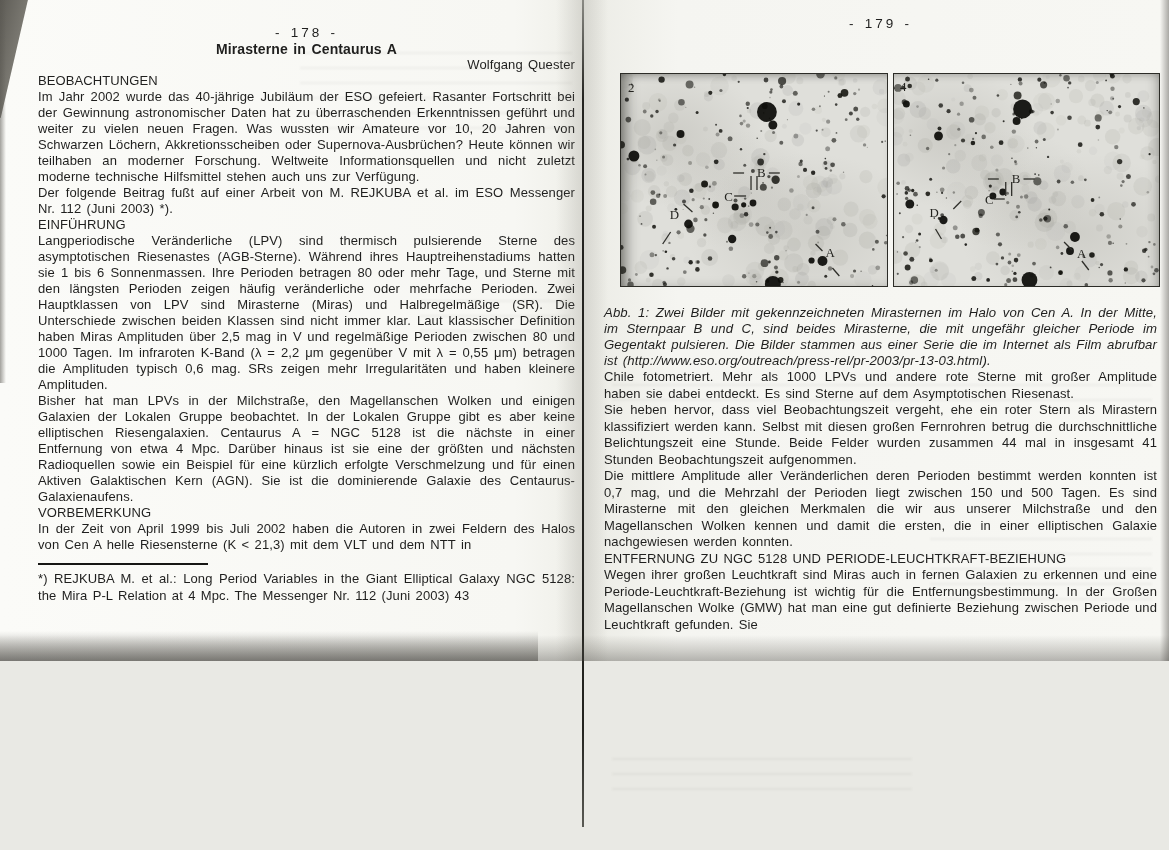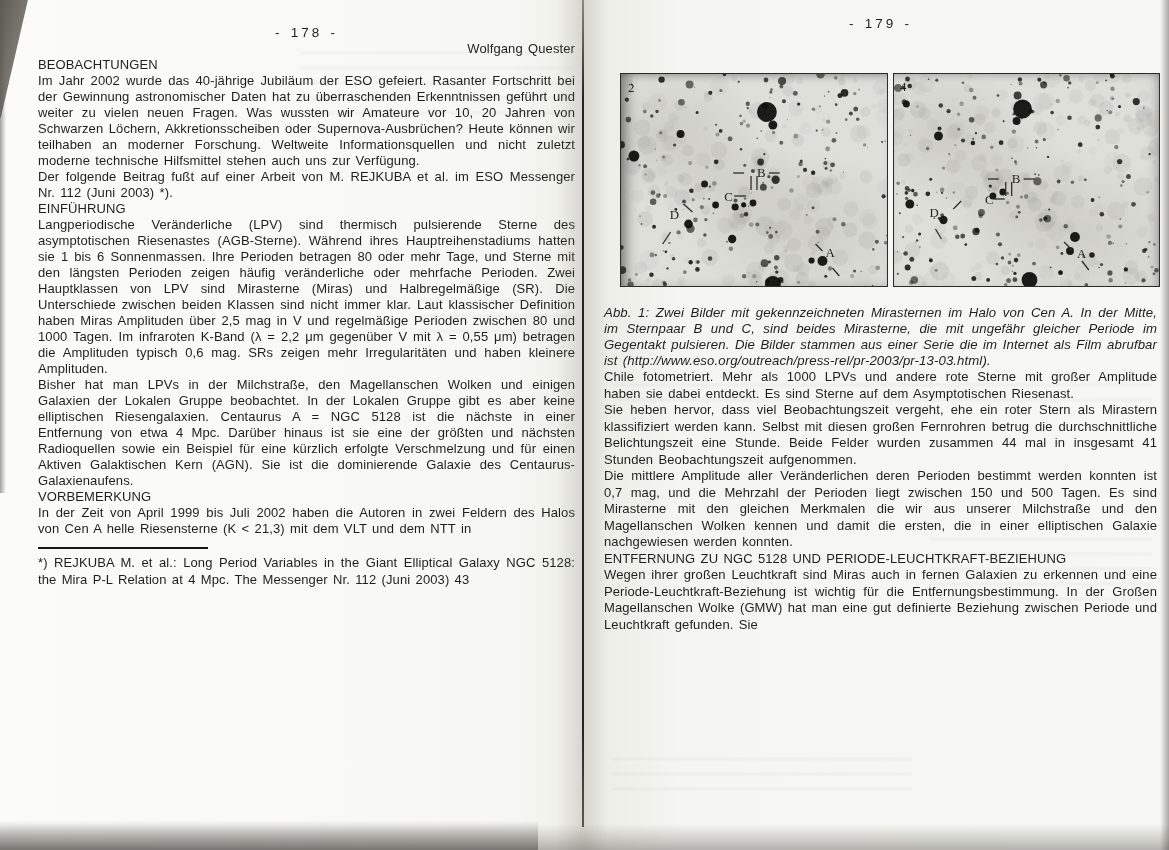--- a/index.html
+++ b/index.html
@@ -1,18 +1,18 @@
 <!DOCTYPE html>
 <html><head>
 <meta charset="utf-8">
 <style>
   html,body{margin:0;padding:0;}
   body{width:1169px;height:850px;overflow:hidden;background:#e9e9e4;
        font-family:"Liberation Sans",sans-serif;}
-  .scan{position:relative;width:1169px;height:850px;
+  .scan{position:relative;width:1169px;height:661px;
         background:linear-gradient(90deg,#fbfbf8 0%,#f7f7f3 44%,#efefe9 49.5%,#ededE7 51%,#f5f5f1 58%,#f7f7f3 100%);
         color:#1f1f1e;}
 
   
   .gutter-line{position:absolute;left:582px;top:0;width:2px;height:827px;
         background:linear-gradient(180deg,#8a8a84 0%,#23231f 12%,#23231f 88%,#5a5a54 100%);}
   .gutter-shade{position:absolute;left:556px;top:0;width:52px;height:100%;
         background:linear-gradient(90deg,rgba(130,128,120,0) 0%,rgba(130,128,120,.20) 45%,rgba(130,128,120,.22) 55%,rgba(130,128,120,0) 100%);}
   .corner-tl{position:absolute;left:-16px;top:-34px;width:34px;height:150px;
         background:linear-gradient(90deg,#57554f,#7a7871);transform:rotate(13deg);}
@@ -63,20 +63,21 @@
 <div class="scan">
 
   <div class="bleed" style="left:300px;top:52px;width:272px;height:78px;"></div>
   <div class="bleed" style="left:420px;top:300px;width:150px;height:40px;"></div>
   <div class="bleed" style="left:612px;top:384px;width:540px;height:22px;"></div>
   <div class="bleed" style="left:930px;top:538px;width:222px;height:62px;"></div>
   <div class="bleed" style="left:612px;top:758px;width:300px;height:34px;"></div>
 
   <div class="col col-left">
     <p class="pagenum">- 178 -</p>
+    <p class="title">Mirasterne in Centaurus A</p>
     <p class="author">Wolfgang Quester</p>
 
     <p class="shead">BEOBACHTUNGEN</p>
     <p class="mb16">Im Jahr 2002 wurde das 40-jährige Jubiläum der ESO gefeiert. Rasanter Fortschritt bei der Gewinnung astronomischer Daten hat zu überraschenden Erkenntnissen geführt und weiter zu vielen neuen Fragen. Was wussten wir Amateure vor 10, 20 Jahren von Schwarzen Löchern, Akkretionsscheiben oder Supernova-Ausbrüchen? Heute können wir teilhaben an moderner Forschung. Weltweite Informationsquellen und nicht zuletzt moderne technische Hilfsmittel stehen auch uns zur Verfügung.</p>
     <p class="mb18">Der folgende Beitrag fußt auf einer Arbeit von M. REJKUBA et al. im ESO Messenger Nr. 112 (Juni 2003) *).</p>
 
     <p class="shead">EINFÜHRUNG</p>
     <p class="mb14">Langperiodische Veränderliche (LPV) sind thermisch pulsierende Sterne des asymptotischen Riesenastes (AGB-Sterne). Während ihres Hauptreihen­stadiums hatten sie 1 bis 6 Sonnenmassen. Ihre Perioden betragen 80 oder mehr Tage, und Sterne mit den längsten Perioden zeigen häufig veränderliche oder mehrfache Perioden. Zwei Hauptklassen von LPV sind Mirasterne (Miras) und Halbregelmäßige (SR). Die Unterschiede zwischen beiden Klassen sind nicht immer klar. Laut klassischer Definition haben Miras Amplituden über 2,5 mag in V und regelmäßige Perioden zwischen 80 und 1000 Tagen. Im infraroten K-Band (λ = 2,2 μm gegenüber V mit λ = 0,55 μm) betragen die Amplituden typisch 0,6 mag. SRs zeigen mehr Irregularitäten und haben kleinere Amplituden.</p>
     <p class="mb14">Bisher hat man LPVs in der Milchstraße, den Magellanschen Wolken und einigen Galaxien der Lokalen Gruppe beobachtet. In der Lokalen Gruppe gibt es aber keine elliptischen Riesengalaxien. Centaurus A = NGC 5128 ist die nächste in einer Entfernung von etwa 4 Mpc. Darüber hinaus ist sie eine der größten und nächsten Radioquellen sowie ein Beispiel für eine kürzlich erfolgte Verschmelzung und für einen Aktiven Galaktischen Kern (AGN). Sie ist die dominierende Galaxie des Centaurus-Galaxienaufens.</p>
 

